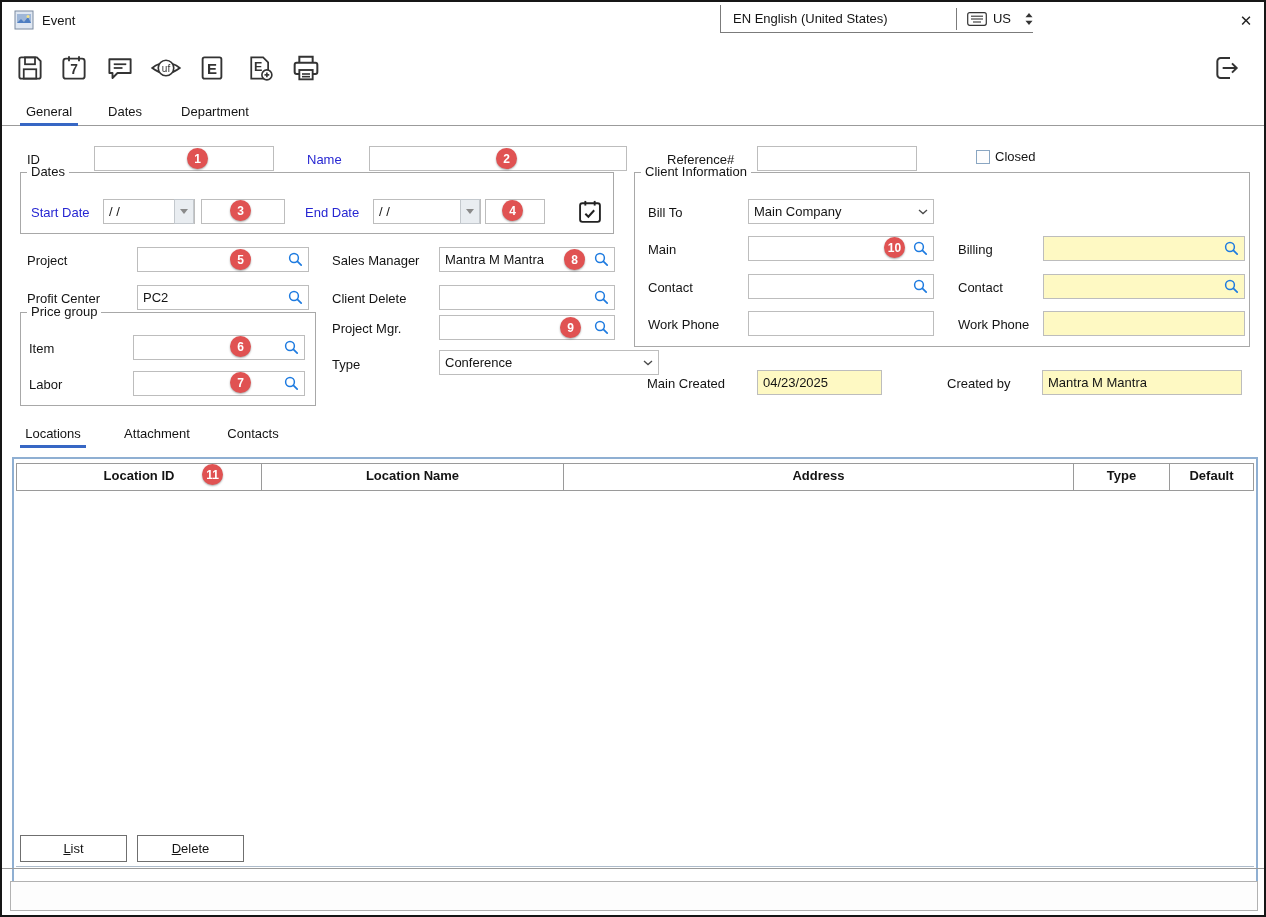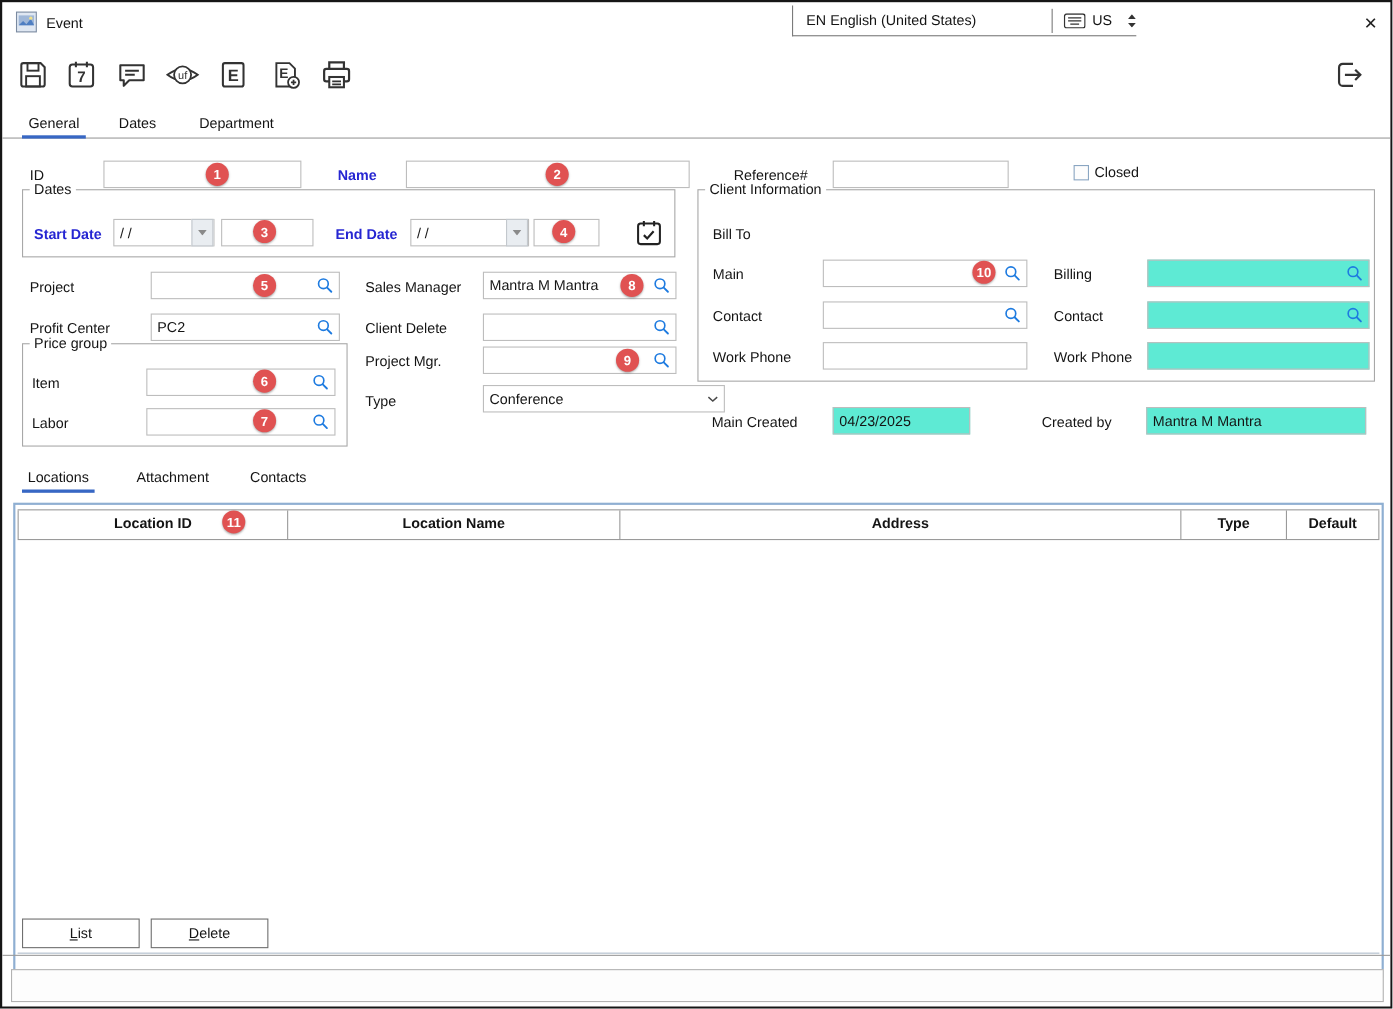--- a/index.html
+++ b/index.html
@@ -3,29 +3,29 @@
 <meta charset="utf-8">
 <style>
   html,body { margin:0; padding:0; background:#fff; }
   .window {
     position:relative; width:1266px; height:917px; box-sizing:border-box;
     border:2px solid #161616; background:#fff; overflow:hidden;
     font-family:"Liberation Sans", sans-serif; font-size:13px; color:#141414;
   }
   .abs { position:absolute; }
   .lbl { position:absolute; white-space:nowrap; }
-  .blue { color:#2626d2;font-weight:bold; }
+  .blue { color:#2626d2; }
 
   
   .field {
     position:absolute; height:25px; box-sizing:border-box;
     border:1px solid #bdbdbd; background:#fff;
     display:flex; align-items:center; gap:4px; padding:0 5px;
   }
-  .field.gray { background:#5eead4; }
+  .field.gray { background:#fef9c3; }
   .field .val { flex:1; overflow:hidden; white-space:nowrap; }
   .field svg { flex:none; }
   .darrow {
     width:18px; align-self:stretch; margin:-1px -5px -1px 0;
     display:flex; align-items:center; justify-content:center;
     background:#e9edf1; border:1px solid #c3c8cd;
   }
 
   
   .groupbox { position:absolute; border:1px solid #a8a8a8; box-sizing:border-box; }
@@ -286,20 +286,26 @@
       <svg width="28" height="28">
           <use href="#i-calcheck"></use>
         </svg>
     </div>
   </div>
 
   <div class="groupbox" style="left:632px;top:170px;width:616px;height:175px">
     <span class="legend">Client Information</span>
 
     <div class="lbl" style="left:13px;top:32px">Bill To</div>
+    <div class="field" style="left:113px;top:26px;width:186px">
+      <span class="val">Main Company</span>
+      <svg width="10" height="6">
+          <use href="#i-chevron"></use>
+        </svg>
+    </div>
 
     <div class="lbl" style="left:13px;top:69px">Main</div>
     <div class="field" style="left:113px;top:63px;width:186px">
       <span class="val"></span>
       <svg width="15" height="15">
           <use href="#i-search"></use>
         </svg>
     </div>
 
     <div class="lbl" style="left:323px;top:69px">Billing</div>

